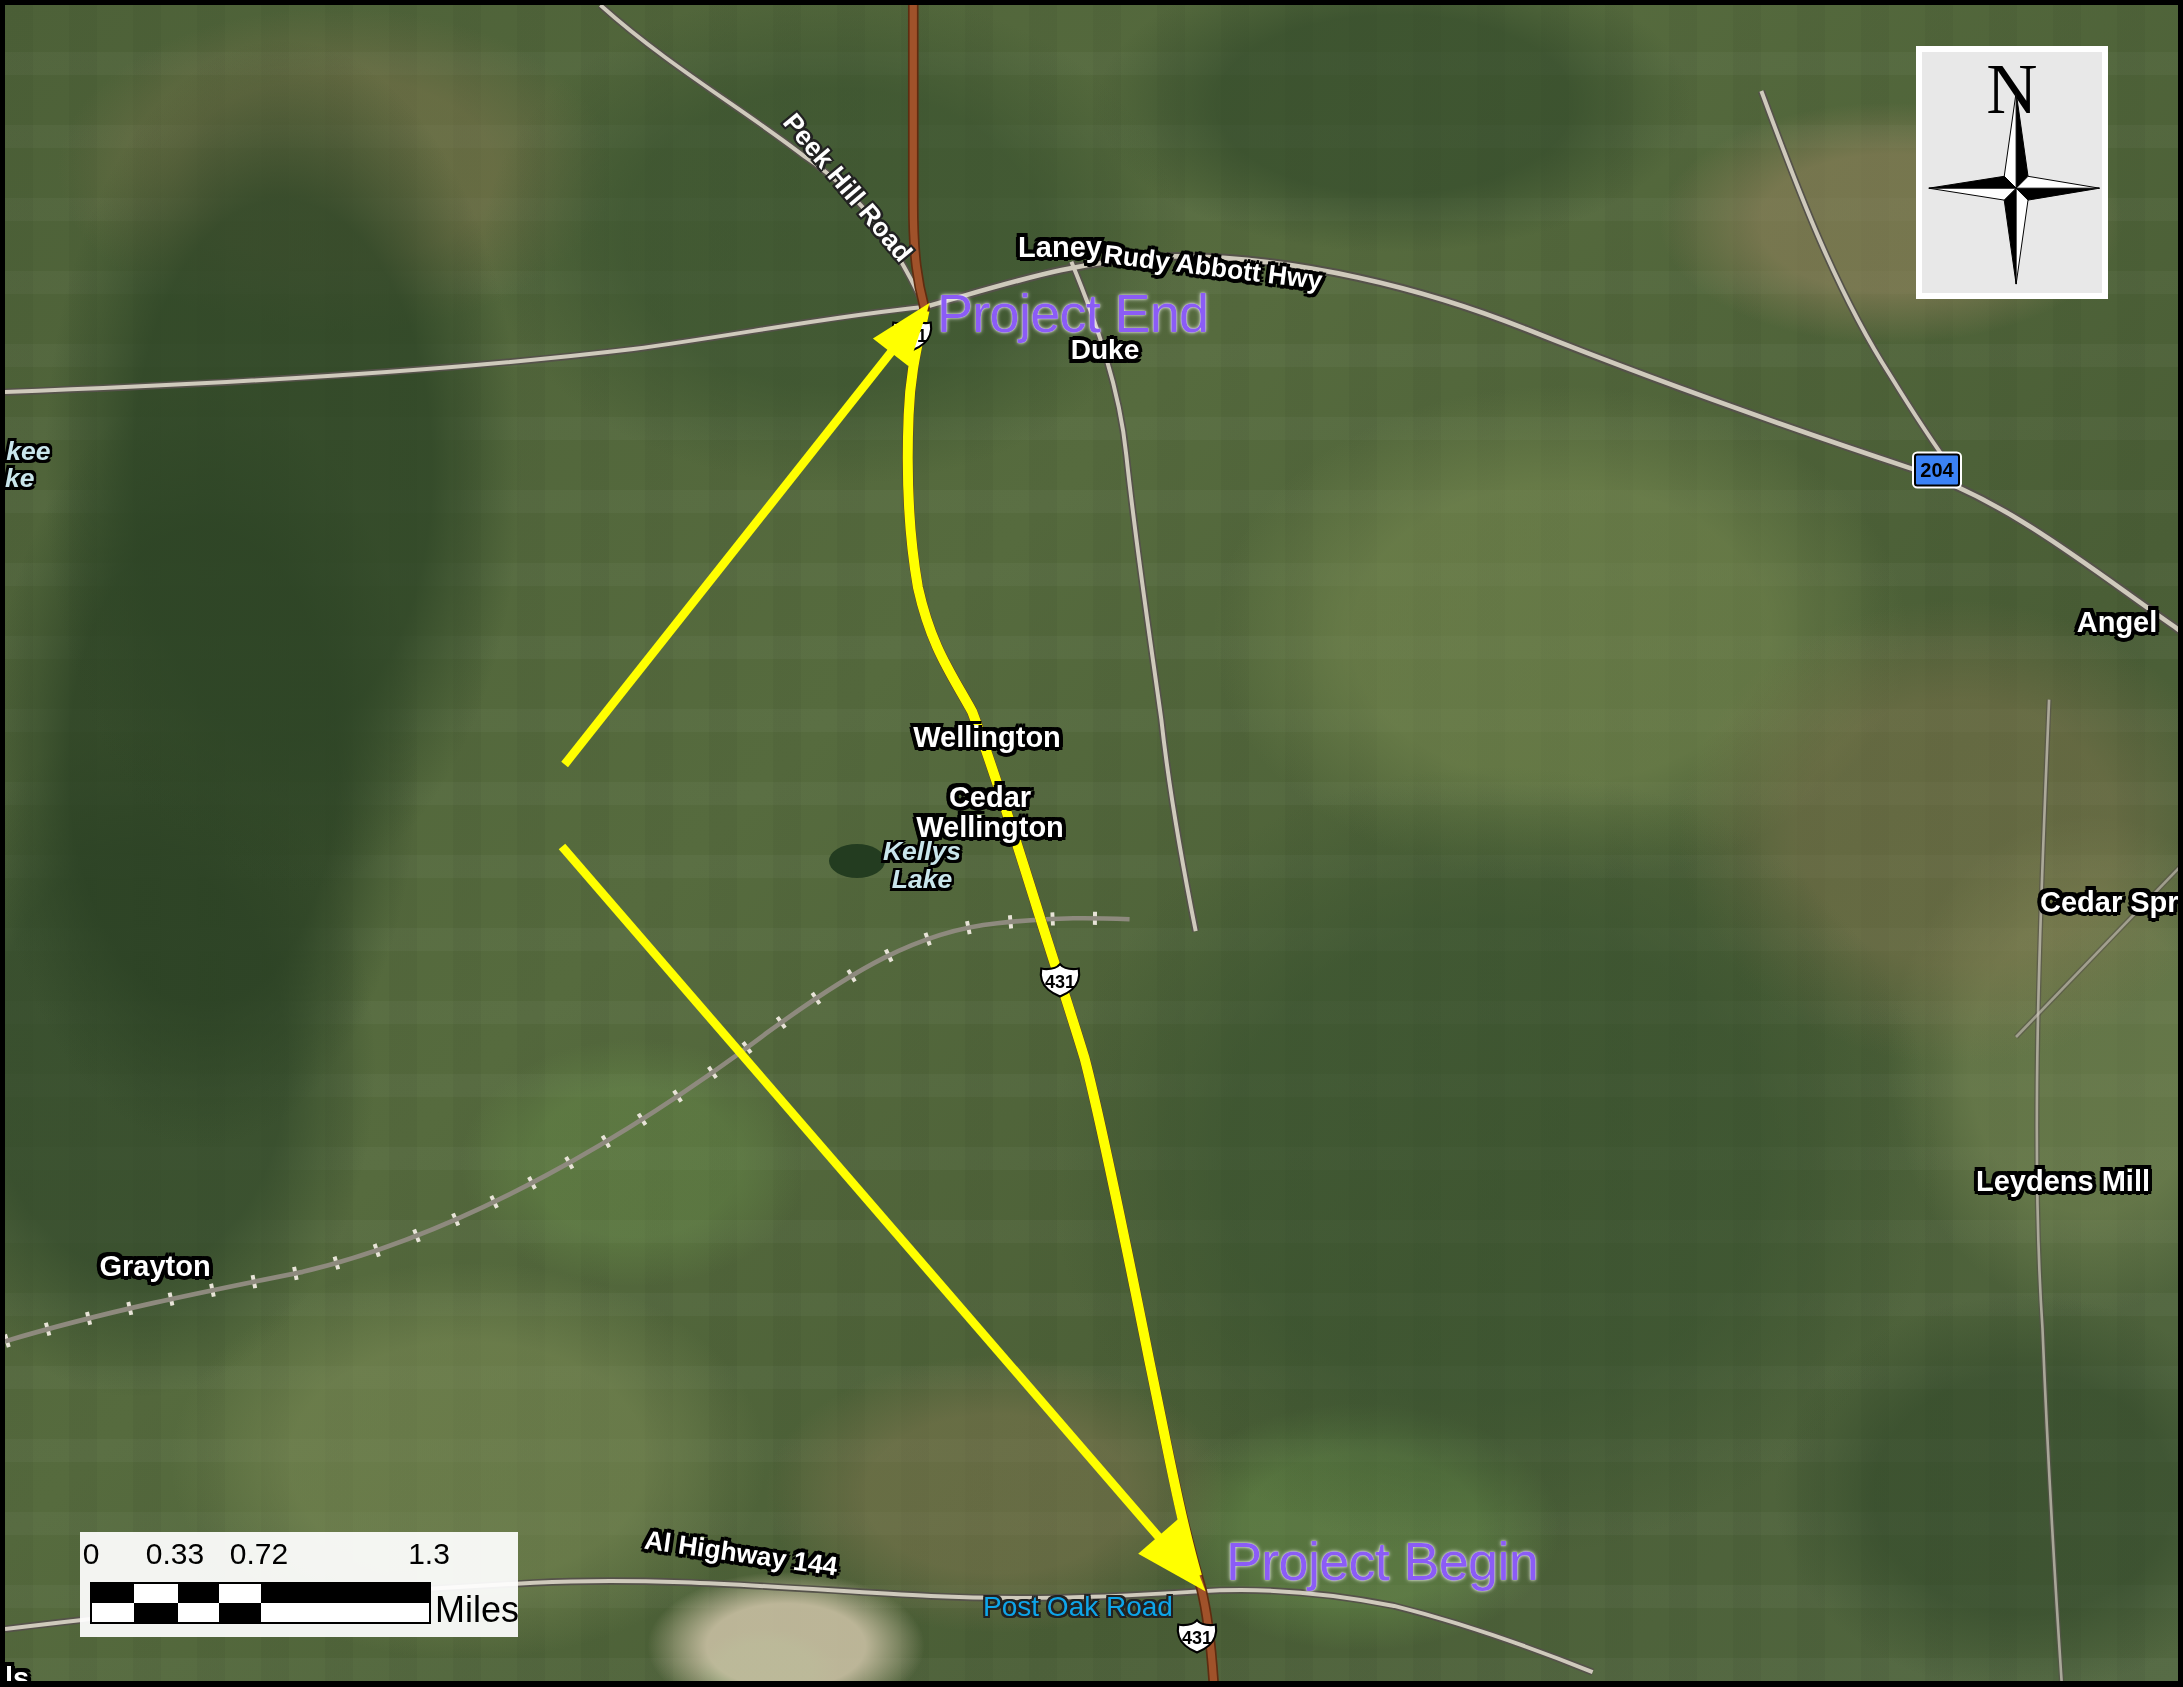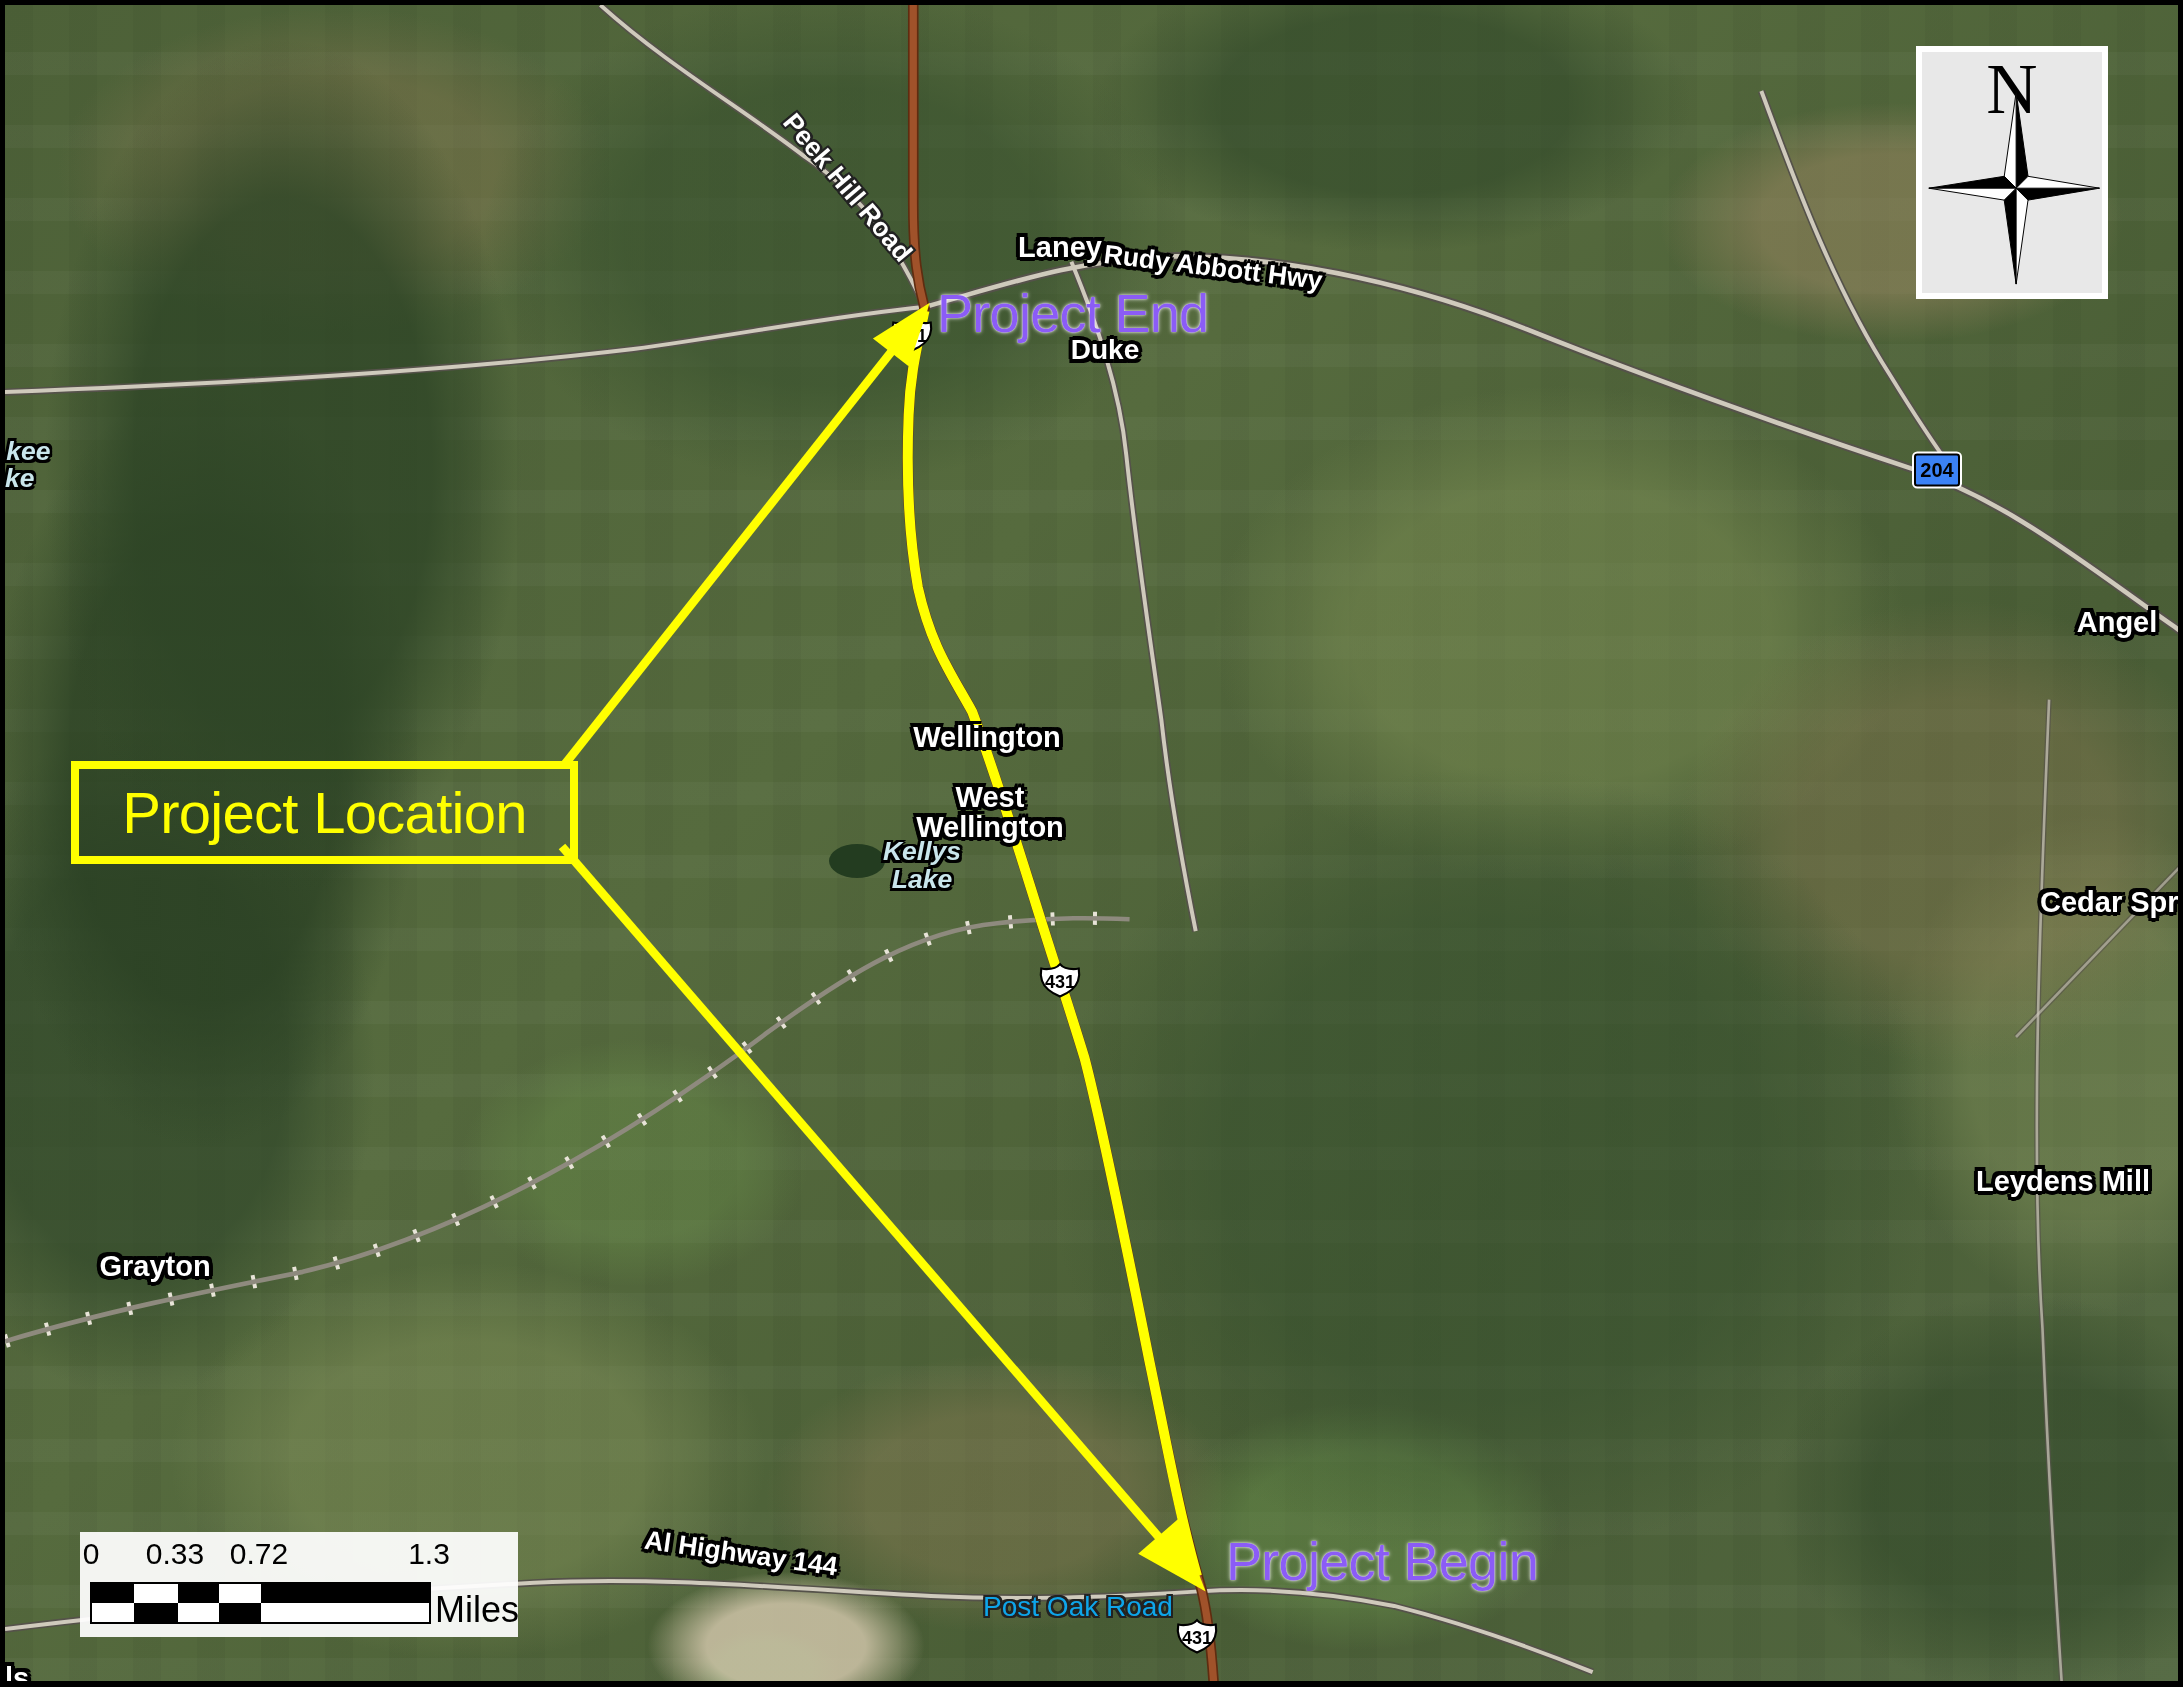--- a/index.html
+++ b/index.html
@@ -136,31 +136,28 @@
     <span class="num">204</span>
   </div>
 
   <svg class="layer" width="2183" height="1687" viewBox="0 0 3300 2550">
     <line x1="846" y1="1148" x2="1340" y2="524" stroke="#ffff00" stroke-width="13"></line>
     <polygon points="1398,450 1366,546 1312,504" fill="#ffff00"></polygon>
     <line x1="842" y1="1272" x2="1745" y2="2317" stroke="#ffff00" stroke-width="13"></line>
     <polygon points="1815,2398 1713,2341 1773,2289" fill="#ffff00"></polygon>
   </svg>
 
-  <div class="callout">
-    <span>Project Location</span>
-  </div>
 
   <div class="ylbl" style="left:932px;top:308px;">Project End</div>
   <div class="ylbl" style="left:1221px;top:1556px;">Project Begin</div>
 
   <div class="lbl town halo" style="left:1055px;top:242px;">Laney</div>
   <div class="lbl town halo" style="left:1100px;top:345px;font-size:28px;">Duke</div>
   <div class="lbl town halo" style="left:982px;top:732px;">Wellington</div>
-  <div class="lbl town halo wrap2" style="left:985px;top:807px;width:218px;">West Wellington</div>
+  <div class="lbl town halo wrap2" style="left:985px;top:807px;width:218px;">Cedar Wellington</div>
   <div class="lbl water wrap2" style="left:917px;top:861px;width:139px;">Kellys Lake</div>
   <div class="lbl town halo" style="left:140px;top:1261px;margin-left:10px;">Grayton</div>
   <div class="lbl town halo" style="left:2112px;top:601px;margin-top:16px;">Angel</div>
   <div class="lbl town halo" style="left:2035px;top:897px;transform:translateY(-50%);">Cedar Spr</div>
   <div class="lbl town halo" style="left:2058px;top:1176px;">Leydens Mill</div>
   <div class="lbl water" style="left:1.3px;top:447px;transform:translateY(-50%);">kee</div>
   <div class="lbl water" style="left:0px;top:474px;transform:translateY(-50%);">ke</div>
   <div class="lbl town halo" style="left:0px;top:1673px;transform:translateY(-50%);">ls</div>
 
   <div class="lbl roadlbl halo-thin" style="left:842px;top:183px;transform:translate(-50%,-50%) rotate(50deg);">Peek Hill Road</div>

